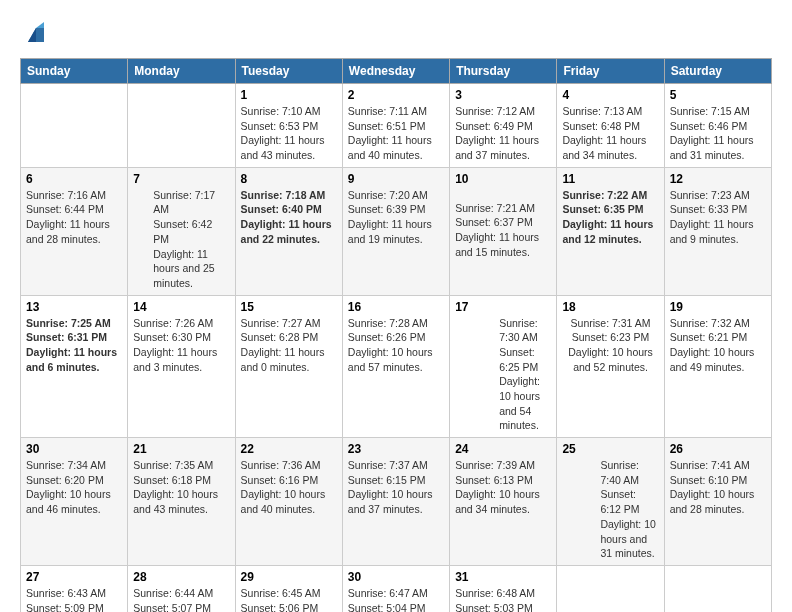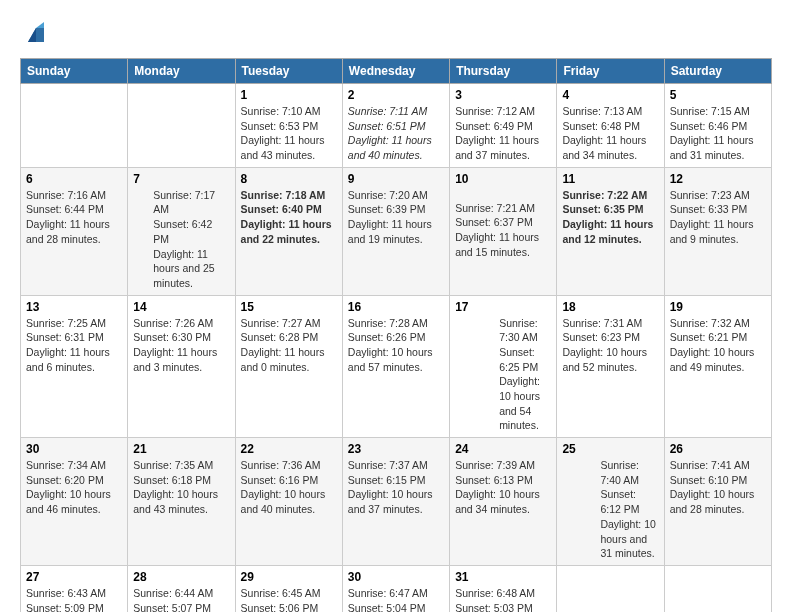--- a/index.html
+++ b/index.html
@@ -127,21 +127,21 @@
         <td class="empty-cell"></td>
         <td class="empty-cell"></td>
         <td>
           <span class="day-number">1</span>
           <div class="day-info" style="white-space: pre-line;">Sunrise: 7:10 AM
 Sunset: 6:53 PM
 Daylight: 11 hours and 43 minutes.</div>
         </td>
         <td>
           <span class="day-number">2</span>
-          <div class="day-info" style="white-space: pre-line; font-style: italic;">Sunrise: 7:11 AM
+          <div class="day-info" style="white-space: pre-line;">Sunrise: 7:11 AM
 Sunset: 6:51 PM
 Daylight: 11 hours and 40 minutes.</div>
         </td>
         <td>
           <span class="day-number">3</span>
           <div class="day-info" style="white-space: pre-line;">Sunrise: 7:12 AM
 Sunset: 6:49 PM
 Daylight: 11 hours and 37 minutes.</div>
         </td>
         <td>
@@ -197,21 +197,21 @@
         <td>
           <span class="day-number">12</span>
           <div class="day-info" style="white-space: pre-line;">Sunrise: 7:23 AM
 Sunset: 6:33 PM
 Daylight: 11 hours and 9 minutes.</div>
         </td>
       </tr>
       <tr>
         <td>
           <span class="day-number">13</span>
-          <div class="day-info" style="white-space: pre-line;">Sunrise: 7:25 AM
+          <div class="day-info" style="white-space: pre-line; font-weight: bold;">Sunrise: 7:25 AM
 Sunset: 6:31 PM
 Daylight: 11 hours and 6 minutes.</div>
         </td>
         <td>
           <span class="day-number">14</span>
           <div class="day-info" style="white-space: pre-line;">Sunrise: 7:26 AM
 Sunset: 6:30 PM
 Daylight: 11 hours and 3 minutes.</div>
         </td>
         <td>
@@ -227,21 +227,21 @@
 Daylight: 10 hours and 57 minutes.</div>
         </td>
         <td>
           <span class="day-number">17</span>
           <div class="day-info" style="white-space: pre-line; margin-left: 44px;">Sunrise: 7:30 AM
 Sunset: 6:25 PM
 Daylight: 10 hours and 54 minutes.</div>
         </td>
         <td>
           <span class="day-number">18</span>
-          <div class="day-info" style="white-space: pre-line;">Sunrise: 7:31 AM
+          <div class="day-info" style="white-space: pre-line; text-align: center;">Sunrise: 7:31 AM
 Sunset: 6:23 PM
 Daylight: 10 hours and 52 minutes.</div>
         </td>
         <td>
           <span class="day-number">19</span>
           <div class="day-info" style="white-space: pre-line;">Sunrise: 7:32 AM
 Sunset: 6:21 PM
 Daylight: 10 hours and 49 minutes.</div>
         </td>
       </tr>

